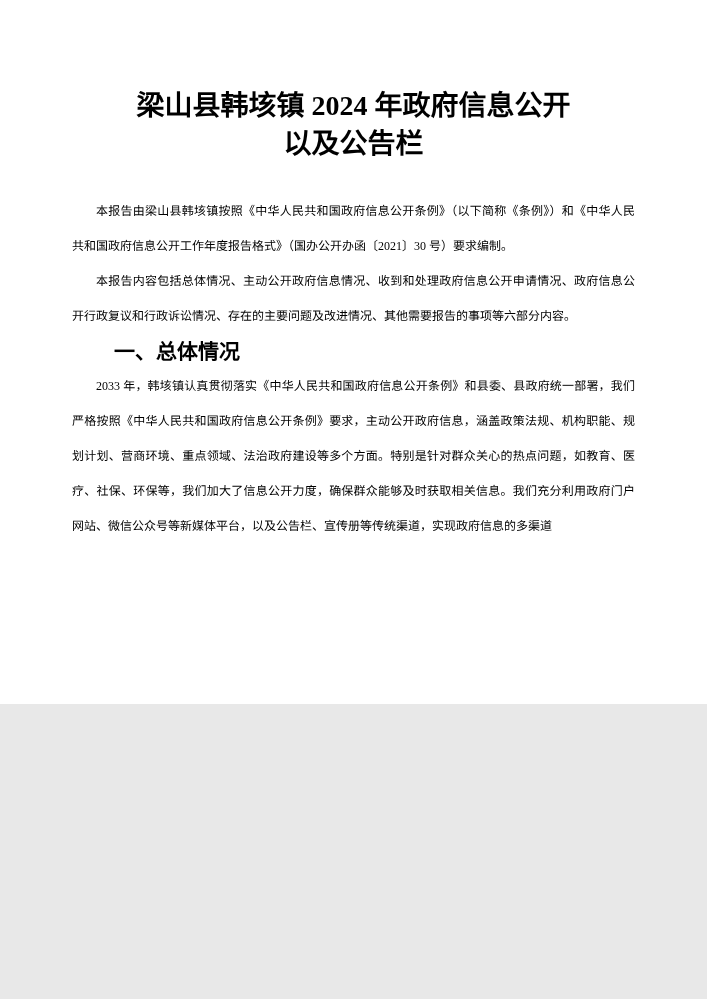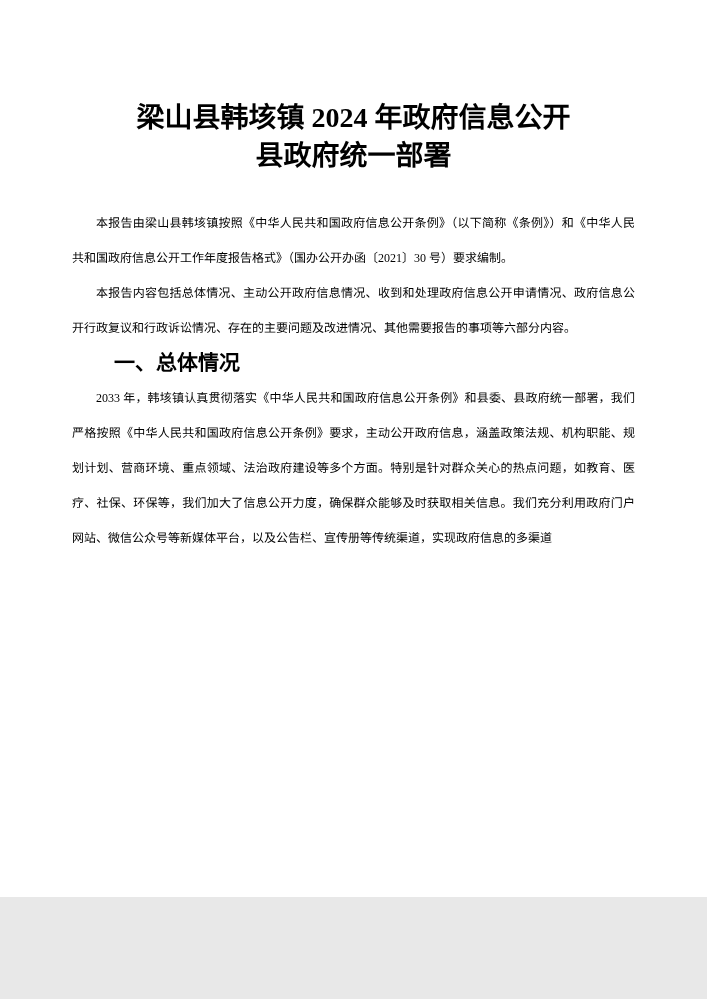--- a/index.html
+++ b/index.html
@@ -7,27 +7,27 @@
     --text-color: #000000;
   }
   html, body {
     margin: 0;
     padding: 0;
     background: #e8e8e8;
   }
   .page {
     position: relative;
     width: 707px;
-    height: 897px;
+    height: 704px;
     margin: 0;
     background: var(--page-bg);
     color: var(--text-color);
     overflow: hidden;
     box-sizing: border-box;
-    padding: 16px 72px;
+    padding: 4px 72px;
   }
   .doc-title {
     font-family: "Liberation Serif", "DejaVu Serif", serif;
     font-weight: bold;
     font-size: 28px;
     line-height: 38px;
     text-align: center;
     margin: 83px 0 31px 0;
   }
   .doc-title .title-line {
@@ -36,36 +36,36 @@
   .para {
     font-family: "Liberation Serif", "DejaVu Serif", serif;
     font-size: 12px;
     line-height: 35px;
     text-align: justify;
     text-indent: 2em;
     margin: 0;
     word-break: break-all;
   }
   .section-heading {
-    font-family: Liberation Serif, serif;
+    font-family: Liberation Sans, sans-serif;
     font-weight: bold;
     font-size: 21px;
     line-height: 35px;
     text-indent: 2em;
     margin: 0;
   }
 </style>
 </head>
 <body>
 
 <div class="page">
 
   <h1 class="doc-title">
     <span class="title-line">梁山县韩垓镇 2024 年政府信息公开</span>
-    <span class="title-line">县政府统一部署</span>
+    <span class="title-line">以及公告栏</span>
   </h1>
 
   <p class="para">本报告由梁山县韩垓镇按照《中华人民共和国政府信息公开条例》（以下简称《条例》）和《中华人民共和国政府信息公开工作年度报告格式》（国办公开办函〔2021〕30 号）要求编制。</p>
 
   <p class="para">本报告内容包括总体情况、主动公开政府信息情况、收到和处理政府信息公开申请情况、政府信息公开行政复议和行政诉讼情况、存在的主要问题及改进情况、其他需要报告的事项等六部分内容。</p>
 
 
   <h2 class="section-heading">一、总体情况</h2>
 
   <p class="para">2033 年，韩垓镇认真贯彻落实《中华人民共和国政府信息公开条例》和县委、县政府统一部署，我们严格按照《中华人民共和国政府信息公开条例》要求，主动公开政府信息，涵盖政策法规、机构职能、规划计划、营商环境、重点领域、法治政府建设等多个方面。特别是针对群众关心的热点问题，如教育、医疗、社保、环保等，我们加大了信息公开力度，确保群众能够及时获取相关信息。我们充分利用政府门户网站、微信公众号等新媒体平台，以及公告栏、宣传册等传统渠道，实现政府信息的多渠道</p>

